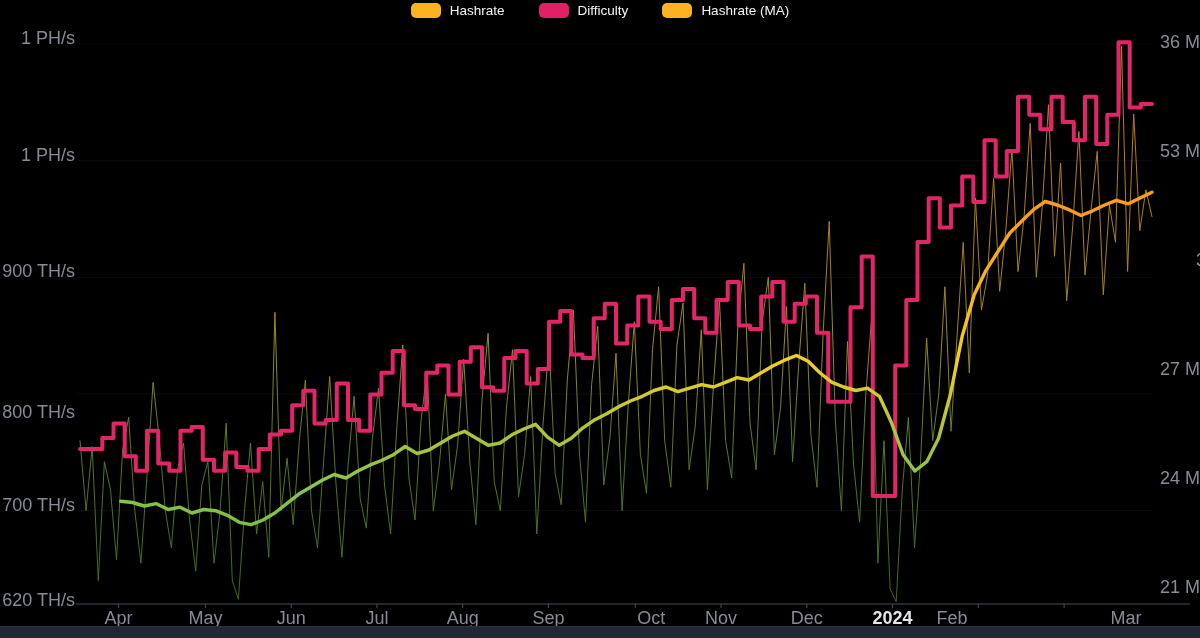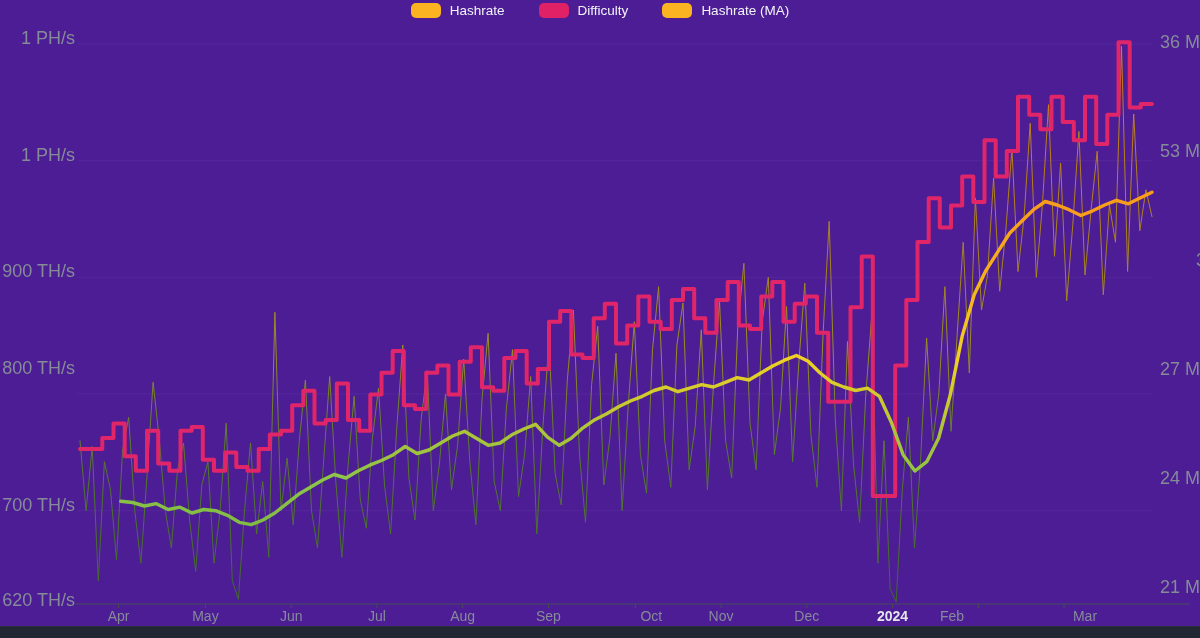--- a/index.html
+++ b/index.html
@@ -1,37 +1,37 @@
 <!DOCTYPE html>
 <html><head>
 <meta charset="utf-8">
 <style>
   html,body{margin:0;padding:0;background:#0d1017;}
   *{box-sizing:border-box;}
   #app{
     position:relative;width:1200px;height:638px;overflow:hidden;
-    background:#4c1d95;
+    background:#000000;
     font-family:"Liberation Sans","DejaVu Sans",sans-serif;
   }
   #chart-svg{position:absolute;left:0;top:0;}
   .legend{
     position:absolute;top:3px;left:0;width:100%;
     display:flex;justify-content:center;align-items:center;gap:34px;
     z-index:5;
   }
   .legend-item{display:flex;align-items:center;gap:9px;cursor:pointer;}
   .legend-swatch{width:30px;height:15px;border-radius:5px;}
   .legend-label{color:#f2f4f8;font-size:13.5px;}
   .tick-label{
     position:absolute;color:#868b98;font-size:18px;white-space:nowrap;
     transform:translateY(-50%);
   }
   .tick-label.left{text-align:right;}
   .x-label{
-    position:absolute;top:608px;color:#868b98;font-size:14px;
+    position:absolute;top:608px;color:#868b98;font-size:18px;
     transform:translateX(-50%);white-space:nowrap;
   }
   .x-label.em{color:#e3e5ea;font-weight:700;}
   .bottom-strip{
     position:absolute;left:0;top:626px;width:1200px;height:12px;
     background:#222734;border-top:1px solid #2b303d;
   }
 </style>
 </head>
 <body>
@@ -100,21 +100,21 @@
       <div class="legend-item">
         <span class="legend-swatch" style="background: rgb(251, 179, 33);"></span>
         <span class="legend-label">Hashrate (MA)</span>
       </div>
     </div>
 
   <div id="left-axis">
       <div class="tick-label left" style="right: 1125px; top: 38px;">1 PH/s</div>
       <div class="tick-label left" style="right: 1125px; top: 154.667px;">1 PH/s</div>
       <div class="tick-label left" style="right: 1125px; top: 271.333px;">900 TH/s</div>
-      <div class="tick-label left" style="right: 1125px; top: 368px;">800 TH/s</div>
+      <div class="tick-label left" style="right: 1125px; top: 412px;">800 TH/s</div>
       <div class="tick-label left" style="right: 1125px; top: 504.667px;">700 TH/s</div>
       <div class="tick-label left" style="right: 1125px; top: 600px;">620 TH/s</div>
     </div>
   <div id="right-axis">
       <div class="tick-label" style="left: 1160px; top: 42.1842px;">36 M</div>
       <div class="tick-label" style="left: 1160px; top: 151.134px;">53 M</div>
       <div class="tick-label" style="left: 1160px; top: 260.083px; margin-left: 36px;">30 M</div>
       <div class="tick-label" style="left: 1160px; top: 369.032px;">27 M</div>
       <div class="tick-label" style="left: 1160px; top: 477.982px;">24 M</div>
       <div class="tick-label" style="left: 1160px; top: 586.931px;">21 M</div>
@@ -124,17 +124,17 @@
       <div class="x-label" style="left: 205.424px;">May</div>
       <div class="x-label" style="left: 291.184px;">Jun</div>
       <div class="x-label" style="left: 376.944px;">Jul</div>
       <div class="x-label" style="left: 462.704px;">Aug</div>
       <div class="x-label" style="left: 548.464px;">Sep</div>
       <div class="x-label" style="left: 635.296px; margin-left: 16px;">Oct</div>
       <div class="x-label" style="left: 721.056px;">Nov</div>
       <div class="x-label" style="left: 806.816px;">Dec</div>
       <div class="x-label em" style="left: 892.576px; text-align: center;">2024</div>
       <div class="x-label" style="left: 952px;">Feb</div>
-      <div class="x-label" style="left: 1085px; text-align: center;">Mar</div>
+      <div class="x-label" style="left: 1126px; text-align: center;">Mar</div>
     </div>
 
   <div class="bottom-strip"></div>
 </div>
 
 </body></html>

